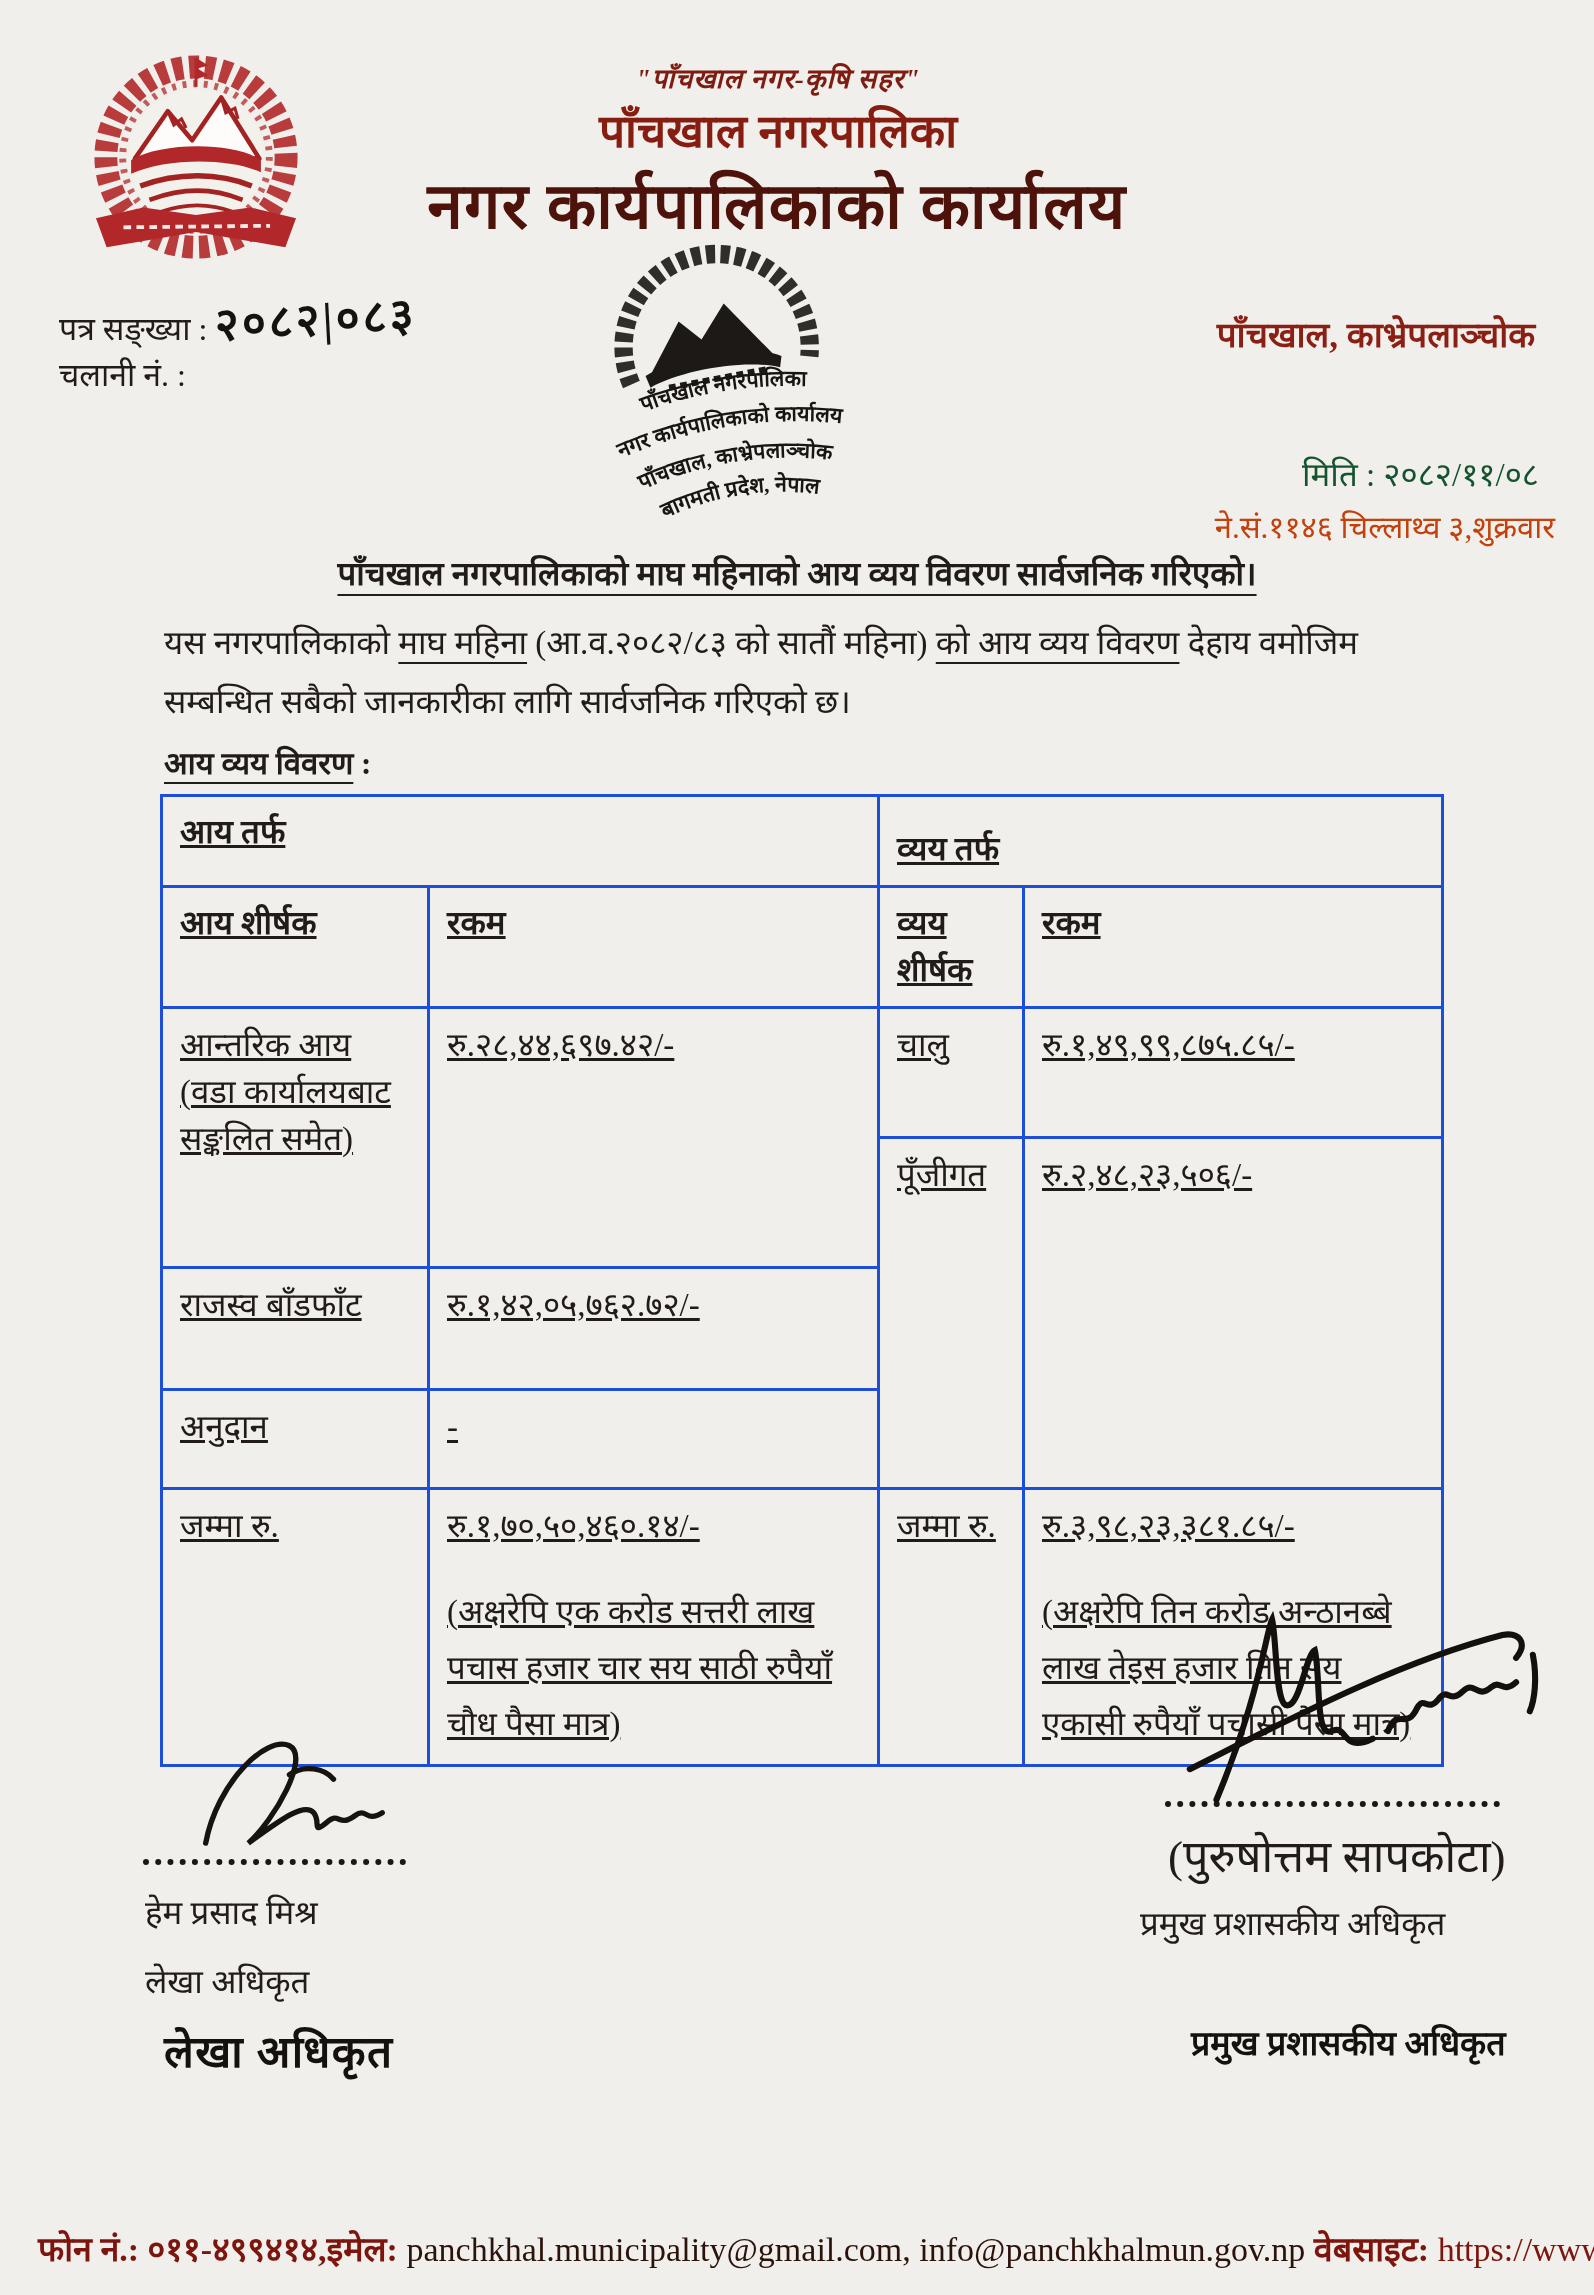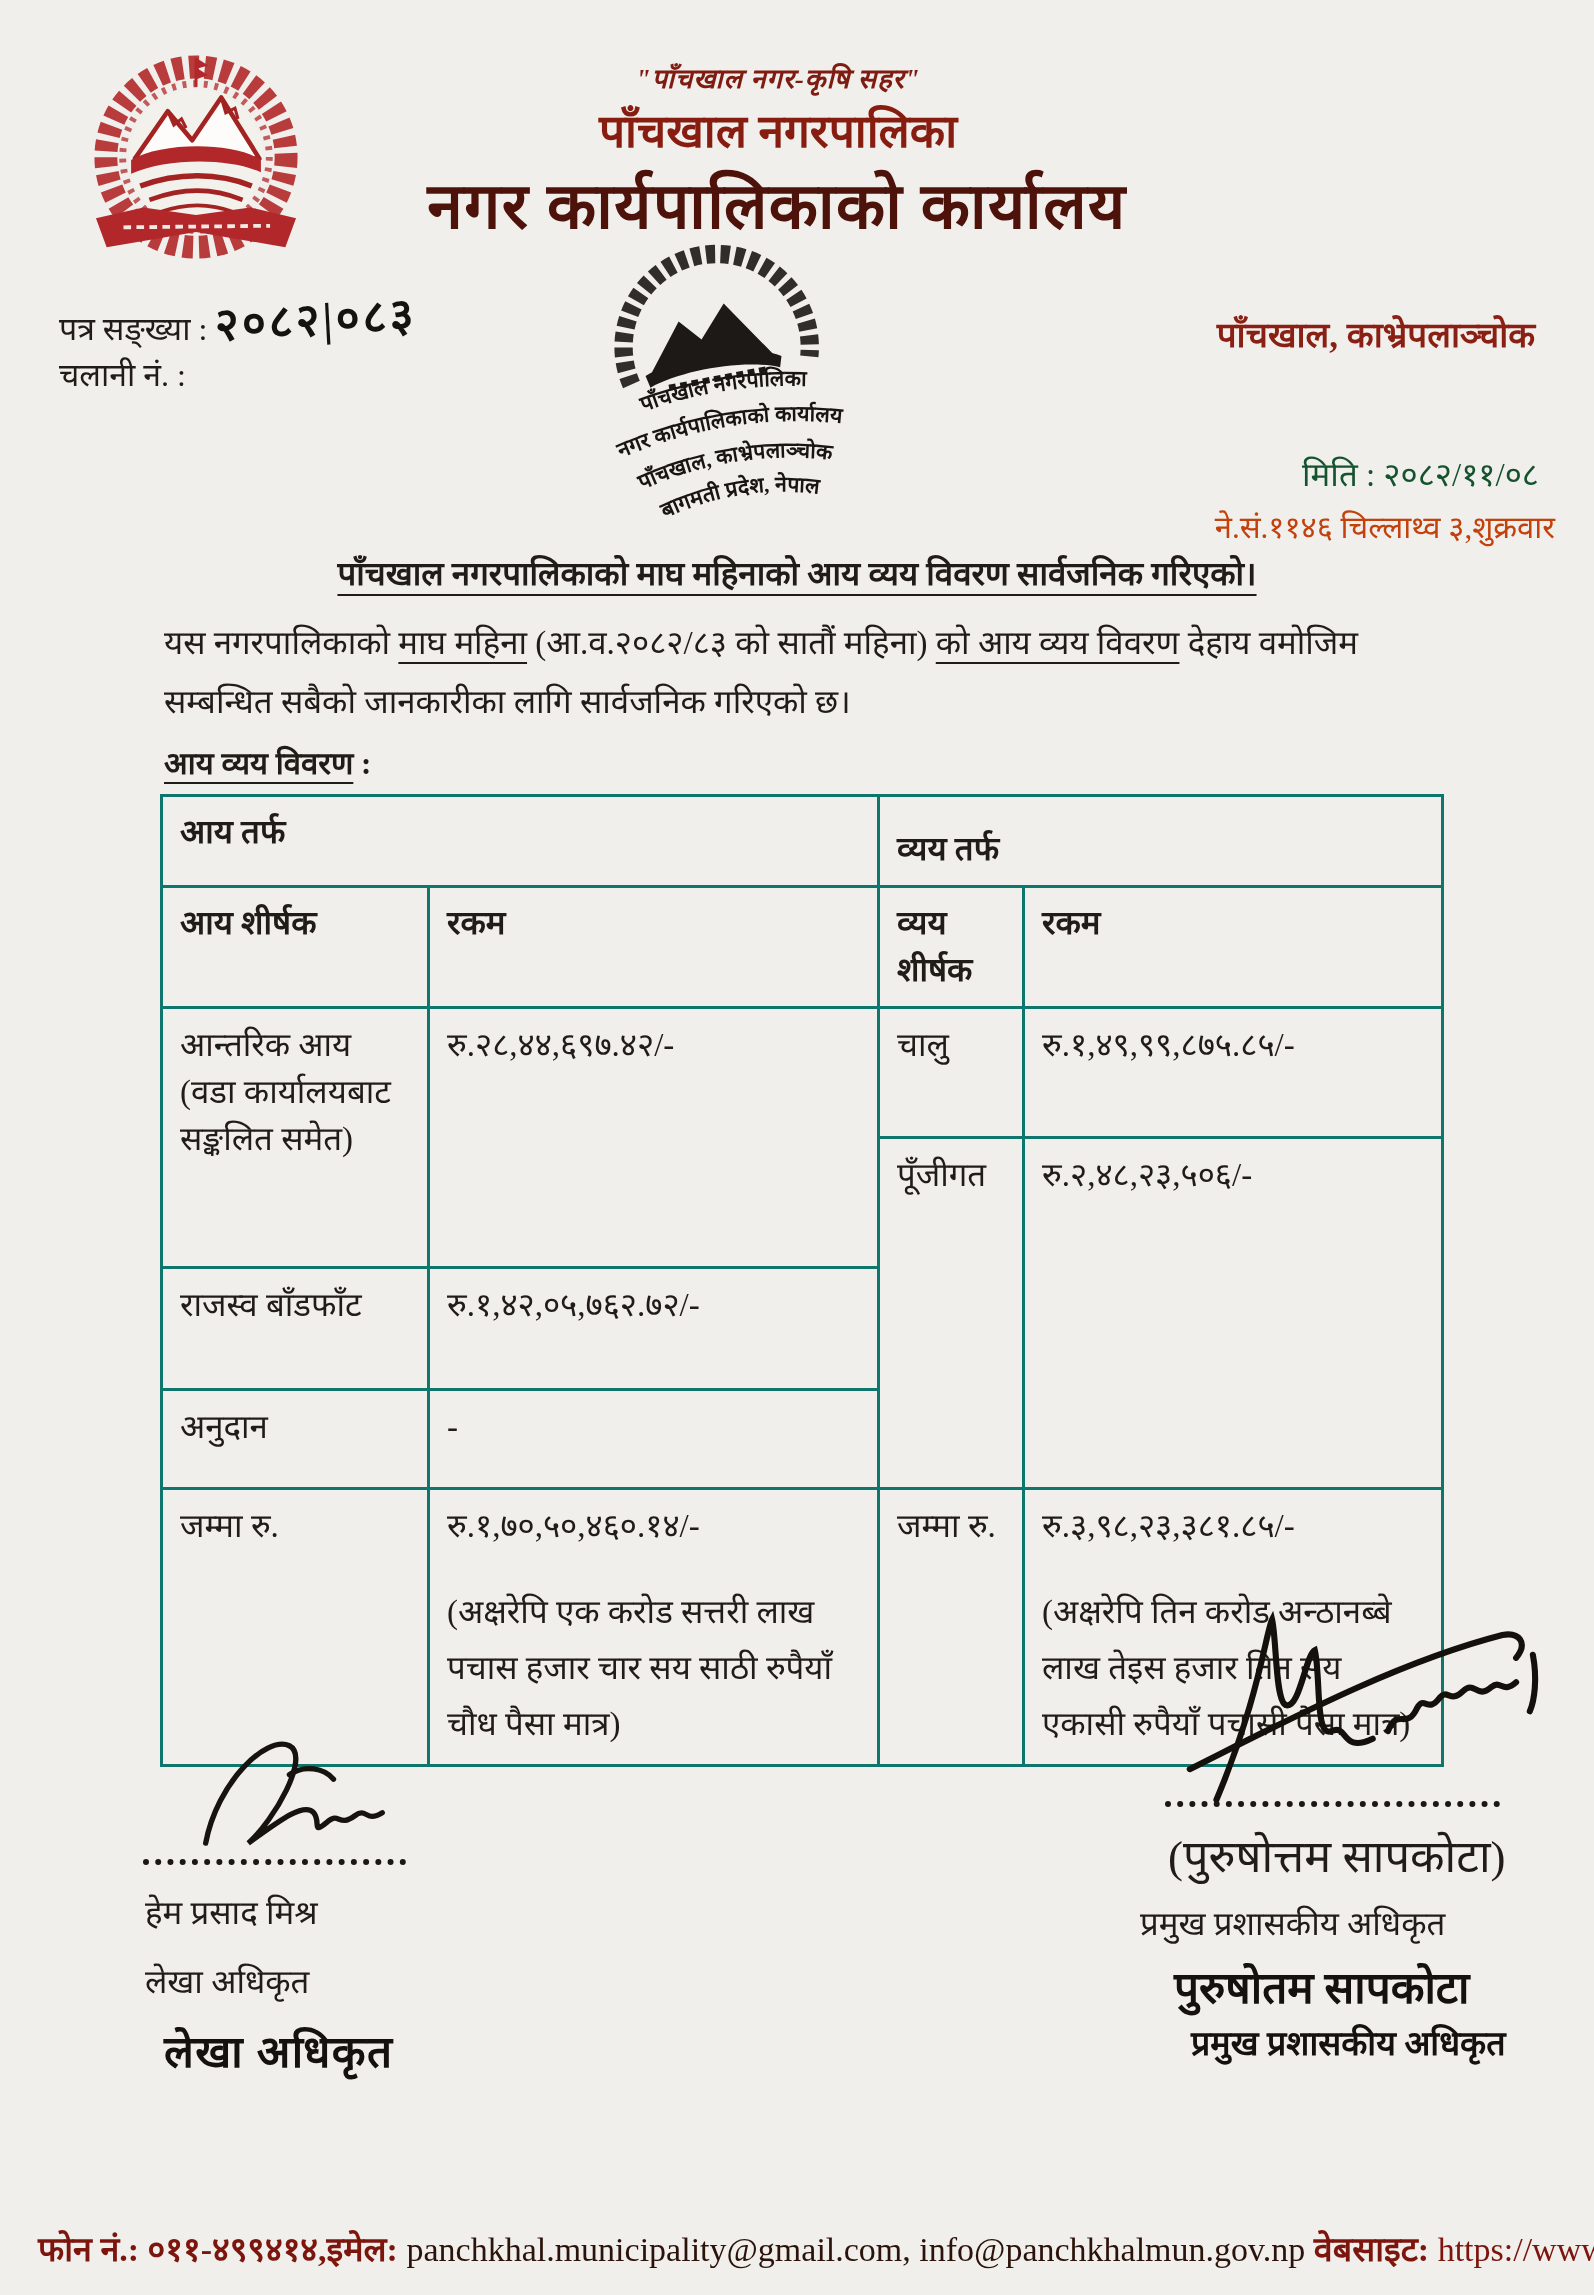--- a/index.html
+++ b/index.html
@@ -27,21 +27,21 @@
   .addr{left:1178px;top:311px;width:396px;text-align:center;font-size:35px;font-weight:bold;color:#8a1f13;line-height:50px;}
   .dateline{right:56px;top:451px;font-size:33px;color:#14532d;white-space:nowrap;}
   .nsline{right:40px;top:505px;font-size:31px;color:#c2410c;white-space:nowrap;}
   
   .subject{left:149px;top:550px;width:1296px;text-align:center;font-size:33px;font-weight:bold;text-decoration:underline;text-underline-offset:9.1px;text-decoration-thickness:2.3px;}
   .bodytext{left:164px;top:614px;width:1281px;font-size:33px;line-height:59px;}
   .u{text-decoration:underline;text-underline-offset:7.6px;text-decoration-thickness:2.3px;}
   .section{left:164px;top:741px;font-size:31px;font-weight:bold;}
   
   table.acct{position:absolute;left:160px;top:794px;width:1281px;border-collapse:collapse;table-layout:fixed;font-size:33px;}
-  table.acct td{border:3px solid #0f766e;vertical-align:top;padding:12.2px 17px;line-height:47px;}
+  table.acct td{border:3px solid #1d4ed8;vertical-align:top;padding:12.2px 17px;line-height:47px;text-decoration:underline;}
   td.hdr{font-weight:bold;}
   .amt{white-space:nowrap;}
   .words{margin-top:34px;line-height:56px;}
   
   .dotline{border-bottom:6.9px dotted #1b1814;}
   .sig-left-line{left:143px;top:1859px;width:263px;}
   .sig-left-name{left:145px;top:1889px;font-size:33px;}
   .sig-left-title{left:145px;top:1958px;font-size:33px;}
   .sig-left-stamp{left:164px;top:2020px;font-size:44px;font-weight:bold;color:#14110e;letter-spacing:1.5px;}
   .sig-right-line{left:1165px;top:1801px;width:335px;}
@@ -192,21 +192,20 @@
     <g fill="none" stroke="#14100c" stroke-width="8" stroke-linecap="round">
       <path d="M95,250 C150,120 160,30 168,14 C174,40 172,120 186,126 C204,132 212,60 224,54 C232,88 224,170 246,160 C268,150 258,190 300,170"></path>
       <path d="M60,210 C180,150 330,70 470,34 C492,30 504,44 488,64"></path>
       <path d="M320,160 C332,128 344,160 358,130 C368,112 372,138 388,116 C398,104 402,124 418,108 C434,92 436,120 456,102 C468,92 470,112 488,96"></path>
       <path d="M510,60 C516,92 512,120 506,134"></path>
     </g>
   </svg>
   <div class="abs dotline sig-right-line"></div>
   <div class="abs sig-right-name">(पुरुषोत्तम सापकोटा)</div>
   <div class="abs sig-right-title">प्रमुख प्रशासकीय अधिकृत</div>
-  <div class="abs sig-right-stampname">पुरुषोतम सापकोटा</div>
   <div class="abs sig-right-stamptitle">प्रमुख प्रशासकीय अधिकृत</div>
 
   <div class="abs footer">
     <b>फोन नं.:</b>
     <b>०११-४९९४१४,</b><b>इमेल:</b>
     <span class="lat">panchkhal.municipality@gmail.com,</span>
     <span class="lat">info@panchkhalmun.gov.np</span>
     <b>वेबसाइट:</b>
     <span>https://www.panchkhalmun.gov.np</span>
   </div>

